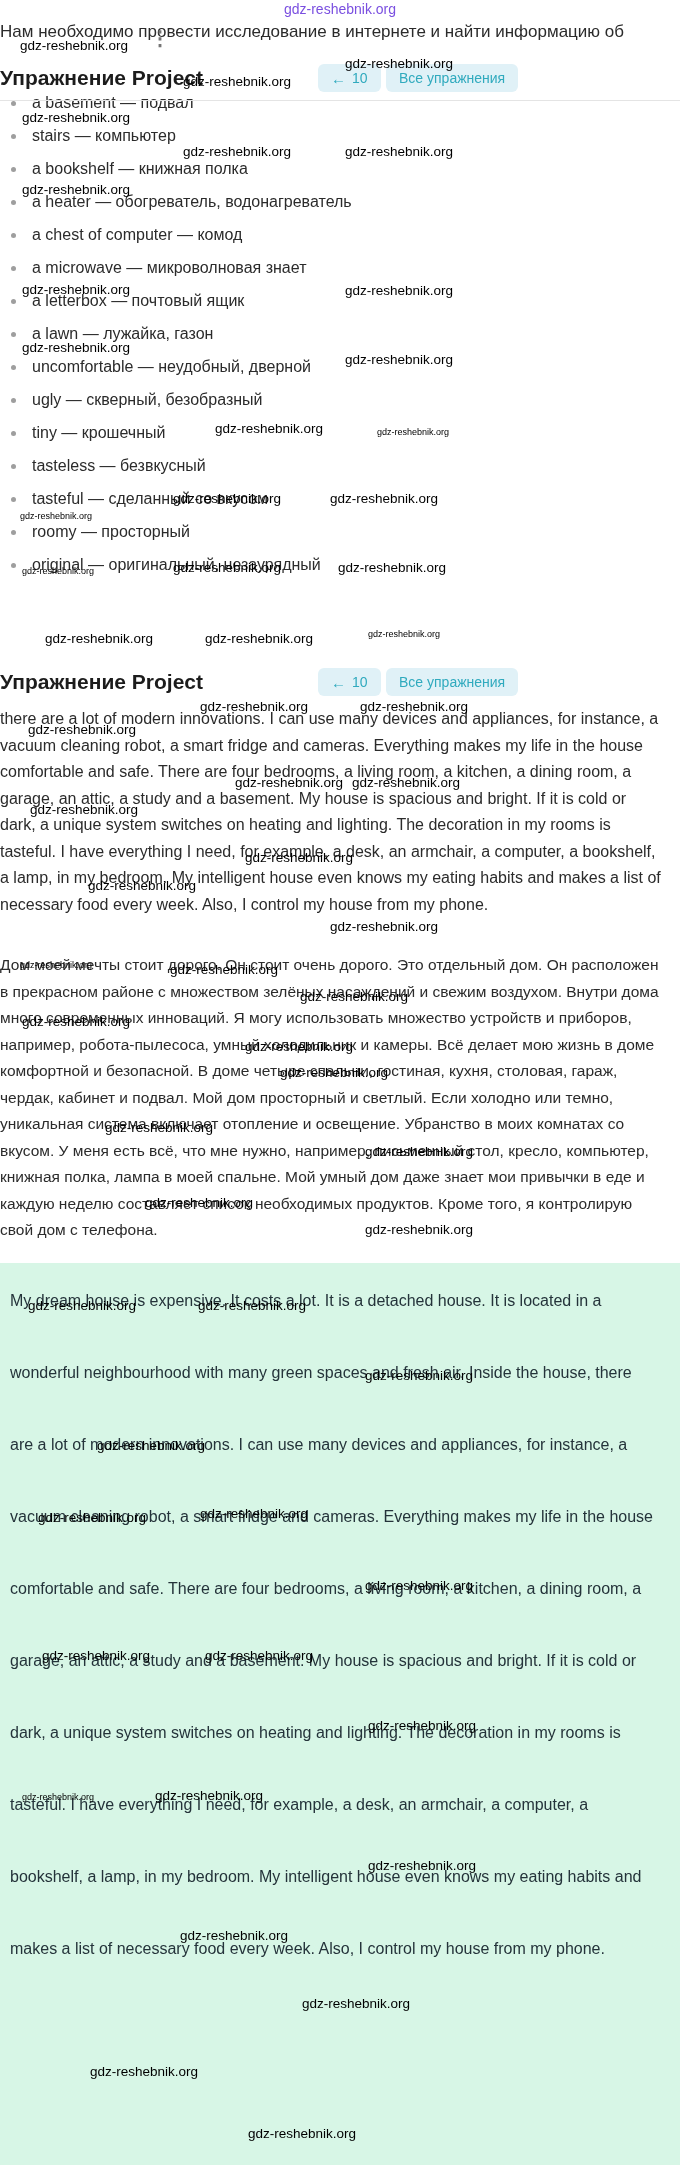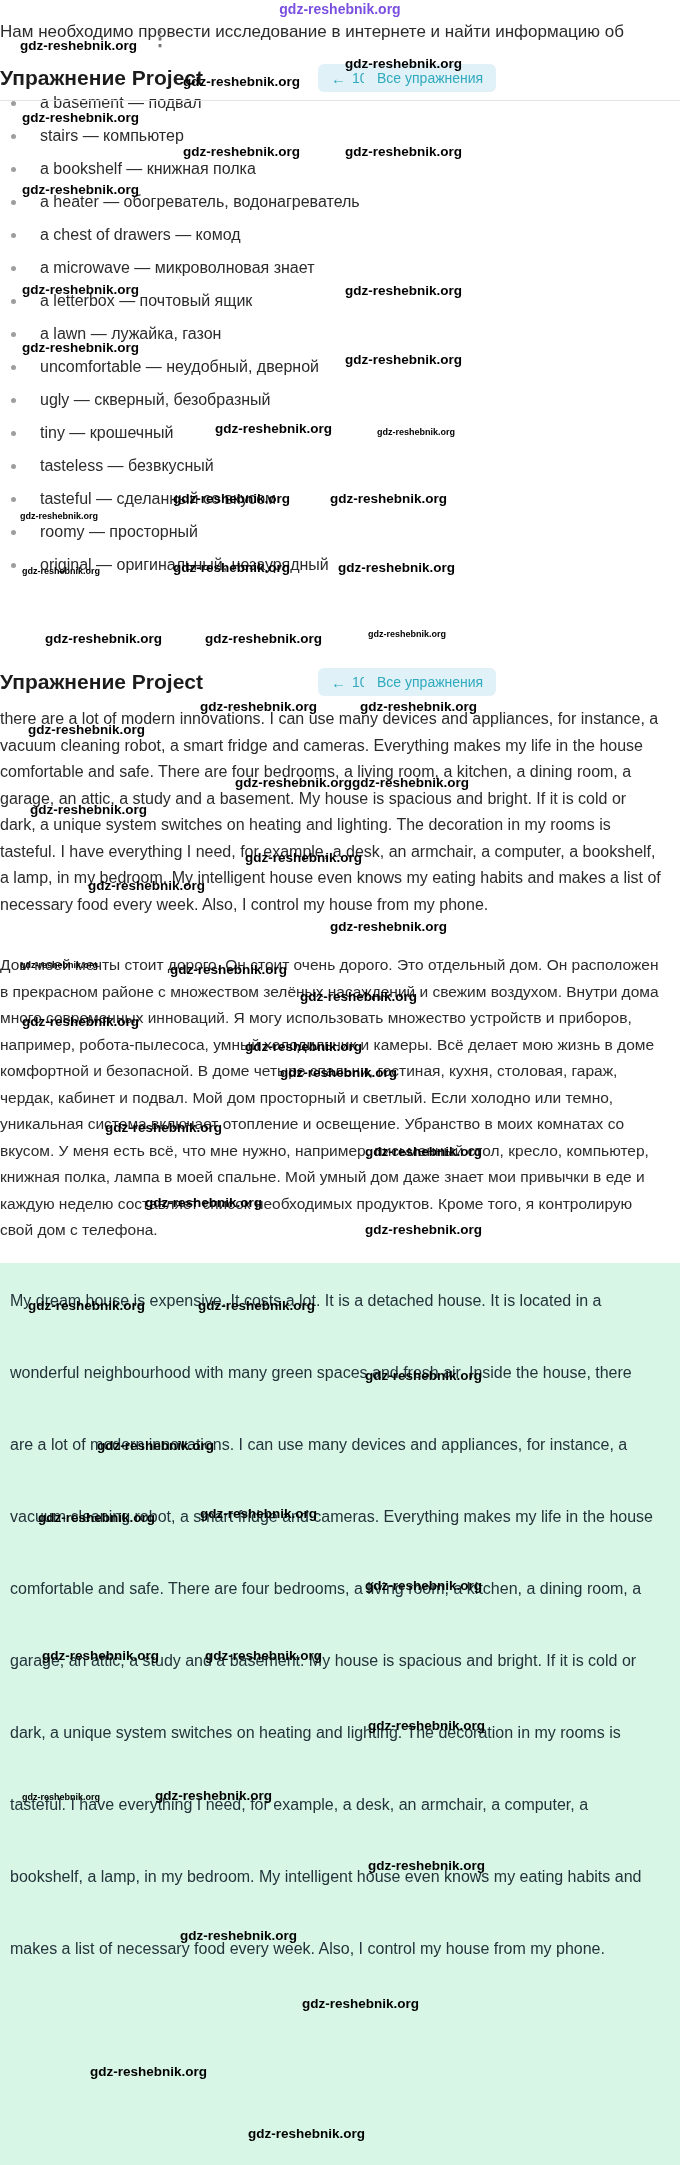--- a/index.html
+++ b/index.html
@@ -1,39 +1,39 @@
 <!DOCTYPE html>
 <html><head>
 <meta charset="utf-8">
 <style>
   * { margin:0; padding:0; box-sizing:border-box; }
   html,body { background:#ffffff; }
   body { font-family:"Liberation Sans", sans-serif; }
   .page { position:relative; width:680px; height:2165px; background:#ffffff; overflow:hidden; }
 
   
-  .wm { position:absolute; font-weight:700; font-size:13.5px; color:#000000; white-space:nowrap; z-index:6; pointer-events:none; }
+  .wm { position:absolute; font-weight:400; font-size:13.5px; color:#000000; white-space:nowrap; z-index:6; pointer-events:none; }
   .wm.sm { font-size:9px; }
   .wm.purple { color:#7a4fe0; font-size:14px; }
 
   .intro { position:absolute; top:22px; left:0; width:680px; font-size:17px; color:#2b2b2b; z-index:1; }
   .kebab { position:absolute; left:150px; top:28px; font-size:20px; line-height:20px; color:#757575; font-weight:700; background:none; border:none; cursor:pointer; z-index:2; font-family:inherit; }
 
   .exheader { position:absolute; left:0; width:680px; height:32px; z-index:2; }
   .exheader .title { position:absolute; left:0; top:2px; font-size:21px; font-weight:700; color:#1c1c1c; white-space:nowrap; }
   .pill { position:absolute; top:0; height:28px; background:#e0f1f7; color:#30aabe; border:none; border-radius:6px;
           font-size:14px; font-family:inherit; display:flex; align-items:center; gap:6px; cursor:pointer; padding:0 13px; }
   .pill .arr { font-size:15px; line-height:1; }
   .pill.back { left:318px; }
-  .pill.all  { left:364px; }
+  .pill.all  { left:386px; }
 
   .hairline { position:absolute; left:0; width:680px; height:1px; background:#e4e4e4; z-index:3; }
 
   .vocab { position:absolute; left:0; width:680px; list-style:none; z-index:1; }
-  .vocab li { position:relative; height:33px; padding-left:40px; font-size:16px; color:#2b2b2b; white-space:nowrap; }
+  .vocab li { position:relative; height:33px; padding-left:32px; font-size:16px; color:#2b2b2b; white-space:nowrap; }
   .vocab li::before { content:""; position:absolute; left:11px; top:7px; width:5px; height:5px; border-radius:50%; background:#9e9e9e; }
 
   .para { position:absolute; left:0; width:680px; padding-right:16px; font-size:16px; color:#2b2b2b; line-height:26.5px; z-index:1; }
   .para.ru { font-size:15.5px; line-height:26.5px; }
 
   .answer { position:absolute; left:0; top:1263px; width:680px; height:902px; background:#d7f6e6;
             padding:2px 22px 0 10px; font-size:16px; color:#24333a; line-height:72px; z-index:1; }
 </style>
 </head>
 <body>
@@ -51,21 +51,21 @@
     </button>
     <button class="pill all">Все упражнения</button>
   </div>
   <div class="hairline" style="top:100px"></div>
 
   <ul class="vocab" style="top:94px">
     <li>a basement — подвал</li>
     <li>stairs — компьютер</li>
     <li>a bookshelf — книжная полка</li>
     <li>a heater — обогреватель, водонагреватель</li>
-    <li>a chest of drawers — комод</li>
+    <li>a chest of computer — комод</li>
     <li>a microwave — микроволновая знает</li>
     <li>a letterbox — почтовый ящик</li>
     <li>a lawn — лужайка, газон</li>
     <li>uncomfortable — неудобный, дверной</li>
     <li>ugly — скверный, безобразный</li>
     <li>tiny — крошечный</li>
     <li>tasteless — безвкусный</li>
     <li>tasteful — сделанный со вкусом</li>
     <li>roomy — просторный</li>
     <li>original — оригинальный, незаурядный</li>

